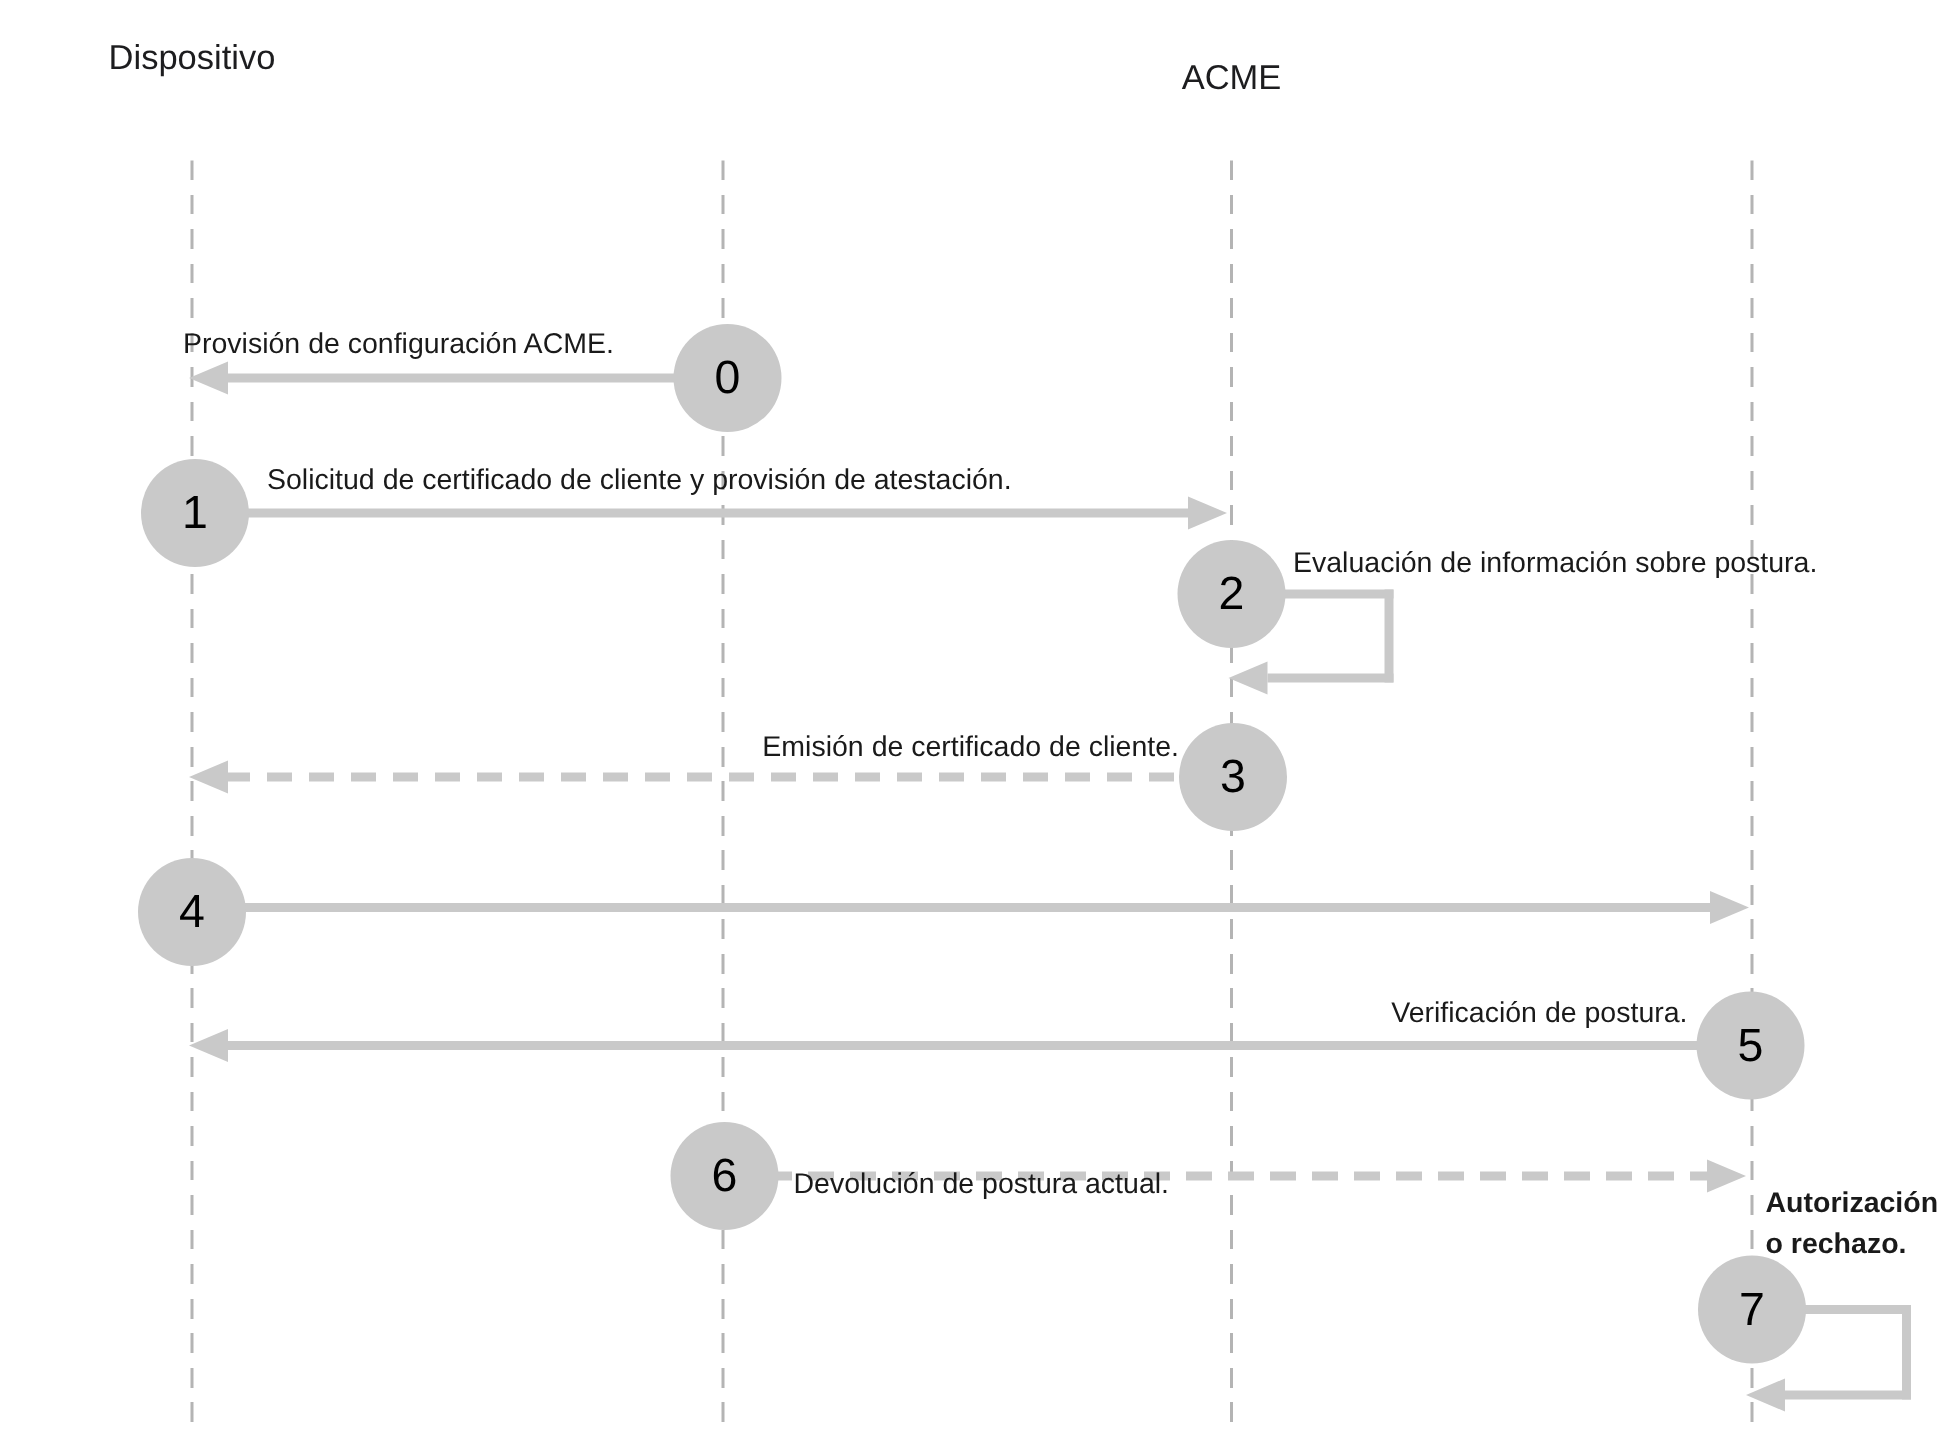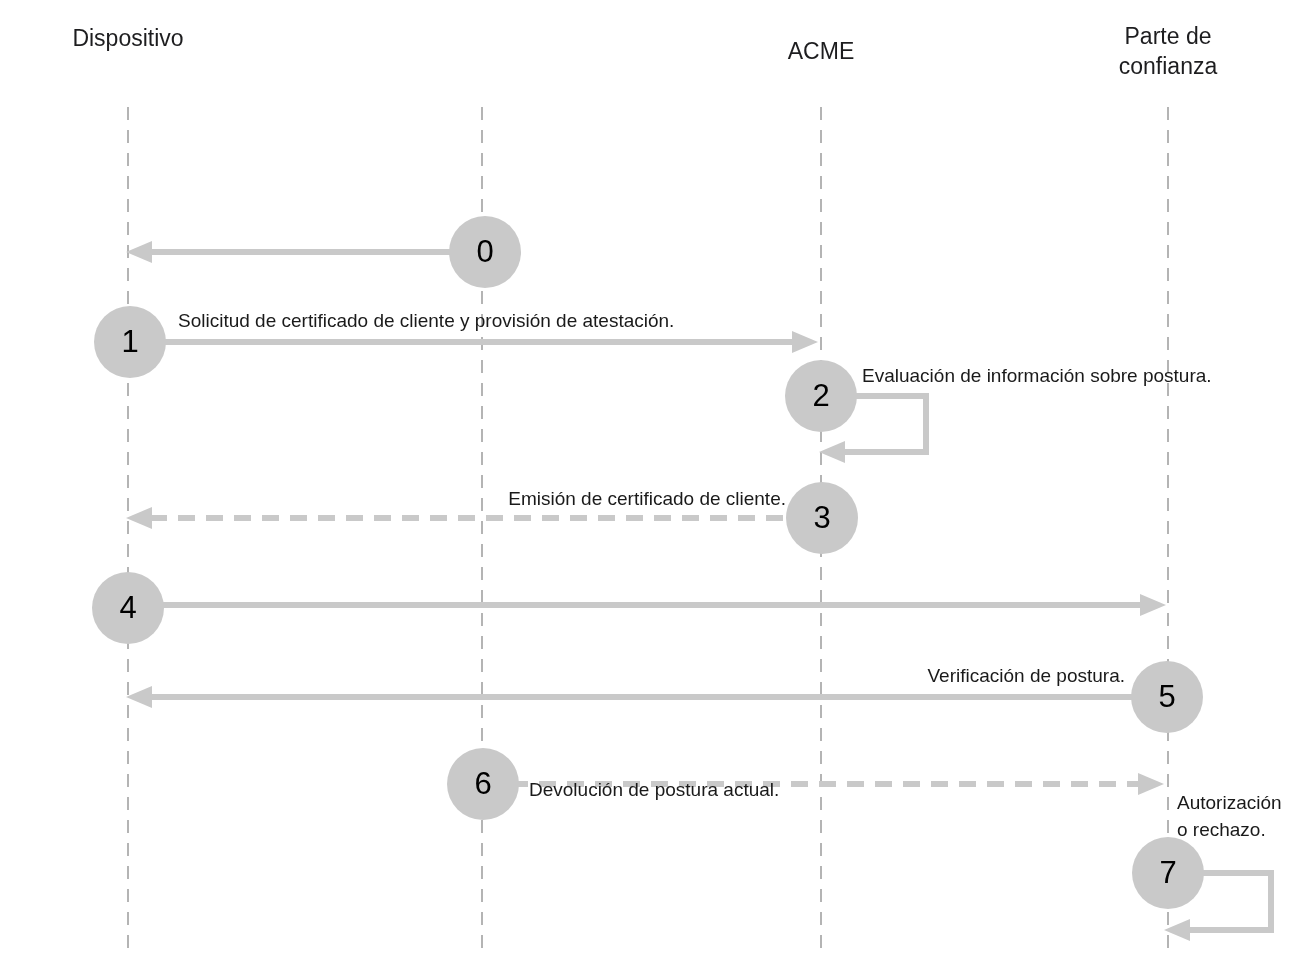--- a/index.html
+++ b/index.html
@@ -53,33 +53,33 @@
   .msg.right{margin-left:22px;}
   .msg.wrap{white-space:normal;line-height:27px;}
 </style>
 </head>
 <body>
 
 <div id="stage">
 
   <div class="participant" style="left:128px;top:23px;">Dispositivo</div>
   <div class="participant" style="left:821px;top:36px;">ACME</div>
-  <div class="participant" style="left:1168px;top:21px;width:120px;">Parte de confianza</div>
 
   <div class="lifeline" style="left:127px;top:107px;height:849px;"></div>
   <div class="lifeline" style="left:481px;top:107px;height:849px;"></div>
   <div class="lifeline" style="left:820px;top:107px;height:849px;"></div>
   <div class="lifeline" style="left:1167px;top:107px;height:849px;"></div>
 
 
   <div class="ah-l" style="left:126px;top:241px;"></div>
   <div class="hline" style="left:150px;top:249px;width:335px;"></div>
   <div class="circle" style="left:449px;top:216px;">
     <span>0</span>
   </div>
+  <div class="msg" style="left:122px;top:219px;">Provisión de configuración ACME.</div>
 
   <div class="hline" style="left:130px;top:339px;width:662px;"></div>
   <div class="ah-r" style="left:792px;top:331px;"></div>
   <div class="circle" style="left:94px;top:306px;">
     <span>1</span>
   </div>
   <div class="msg" style="left:178px;top:310px;">Solicitud de certificado de cliente y provisión de atestación.</div>
 
   <div class="loop" style="left:845px;top:393px;width:84px;height:62px;"></div>
   <div class="ah-l" style="left:819px;top:441px;"></div>
@@ -113,15 +113,15 @@
   <div class="circle" style="left:447px;top:748px;">
     <span>6</span>
   </div>
   <div class="msg" style="left:529px;top:779px;">Devolución de postura actual.</div>
 
   <div class="loop" style="left:1190px;top:870px;width:84px;height:63px;"></div>
   <div class="ah-l" style="left:1164px;top:919px;"></div>
   <div class="circle" style="left:1132px;top:837px;">
     <span>7</span>
   </div>
-  <div class="msg wrap" style="left:1177px;top:789px;width:115px;">Autorización o rechazo.</div>
+  <div class="msg wrap" style="left:1177px;top:789px;width:115px;font-weight:bold;">Autorización o rechazo.</div>
 
 </div>
 
 </body></html>

